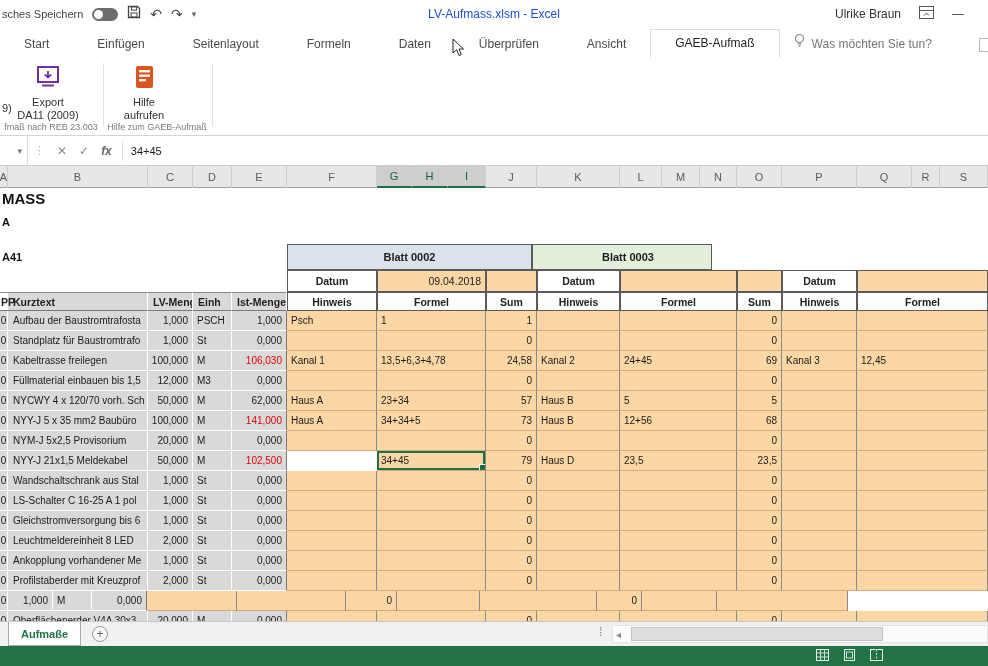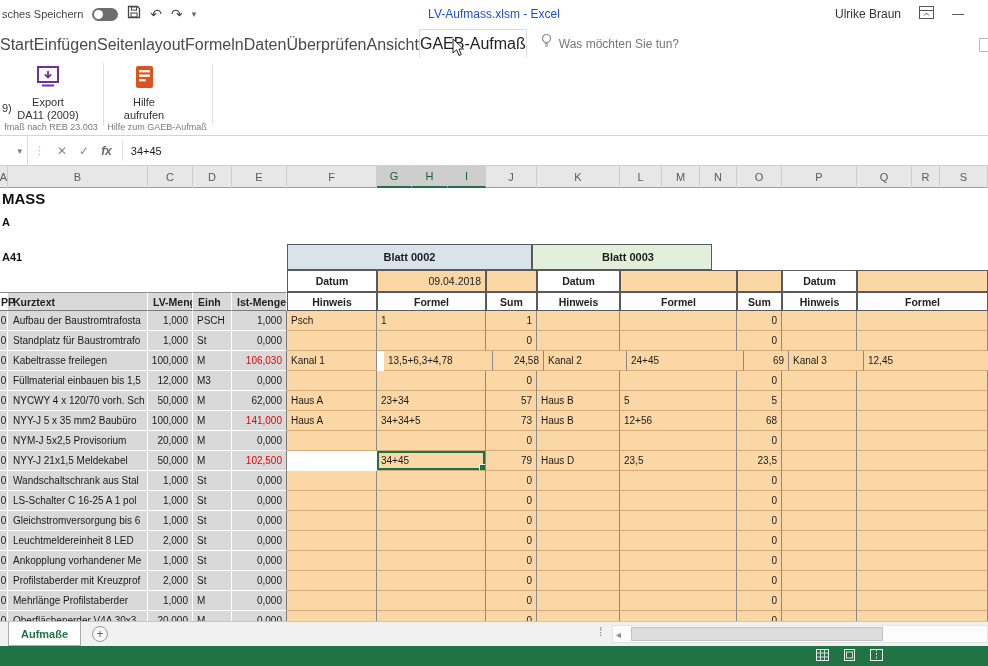--- a/index.html
+++ b/index.html
@@ -16,21 +16,21 @@
   .toggle .knob{position:absolute;left:2px;top:2px;width:9px;height:9px;border-radius:50%;background:#fff;}
   .qicon{color:#444;font-size:14px;line-height:28px;}
   .qicon.small{font-size:9px;color:#666;}
   .win-title{position:absolute;left:50%;top:0;transform:translateX(-50%);line-height:28px;font-size:12px;color:#1d4ed8;white-space:nowrap;}
   .tb-right{position:absolute;right:24px;top:0;height:28px;display:flex;align-items:center;gap:18px;font-size:12px;color:#333;}
   .minimize{font-size:12px;color:#444;}
 
   
   .tabsrow{position:absolute;top:28px;left:0;right:0;height:30px;background:#fff;display:flex;align-items:flex-end;}
   .tabs{display:flex;align-items:flex-end;height:30px;}
-  .tab{padding:0 0;line-height:27px;font-size:16px;color:#4a4a4a;white-space:nowrap;}
+  .tab{padding:0 24px;line-height:27px;font-size:12px;color:#4a4a4a;white-space:nowrap;}
   .tab.active{border:1px solid #dcdcdc;border-bottom:1px solid #fff;background:#fff;color:#1f1f1f;}
   .tellme{display:flex;align-items:center;gap:6px;color:#767676;font-size:12px;margin-left:13px;line-height:27px;}
   .share-stub{position:absolute;right:-5px;bottom:6px;width:14px;height:14px;border:1px solid #bbb;}
   .cursor{position:absolute;left:452px;top:38px;z-index:60;}
 
   
   .ribbon{position:absolute;top:58px;left:0;right:0;height:78px;background:#fff;border-bottom:1px solid #d4d4d4;}
   .rbtn{position:absolute;top:4px;width:68px;height:60px;display:flex;flex-direction:column;align-items:center;text-align:center;font-size:11px;color:#333;line-height:13px;cursor:default;}
   .rbtn .bicon{margin:2px 0 3px 0;}
   .partial-btn-text{position:absolute;left:2px;top:44px;font-size:11px;color:#333;}
@@ -307,21 +307,21 @@
           <div class="c hin" style="width: 75px;"></div>
           <div class="c formel" style="width: 131px;"></div>
         </div>
         <div class="row">
           <div class="c gray ac" style="width: 8px;">0</div>
           <div class="c gray kurz" style="width: 140px;">Kabeltrasse freilegen</div>
           <div class="c gray num" style="width: 45px;">100,000</div>
           <div class="c gray einh" style="width: 39px;">M</div>
           <div class="c gray num iste red" style="width: 55px;">106,030</div>
           <div class="c hin" style="width: 90px;">Kanal 1</div>
-          <div class="c formel" style="width: 109px; margin-left: 7px;">13,5+6,3+4,78</div>
+          <div class="c formel" style="width: 109px;">13,5+6,3+4,78</div>
           <div class="c sum" style="width: 51px;">24,58</div>
           <div class="c hin" style="width: 83px;">Kanal 2</div>
           <div class="c formel" style="width: 117px;">24+45</div>
           <div class="c sum" style="width: 45px;">69</div>
           <div class="c hin" style="width: 75px;">Kanal 3</div>
           <div class="c formel" style="width: 131px;">12,45</div>
         </div>
         <div class="row">
           <div class="c gray ac" style="width: 8px;">0</div>
           <div class="c gray kurz" style="width: 140px;">Füllmaterial einbauen bis 1,5</div>
@@ -482,21 +482,20 @@
           <div class="c formel" style="width: 109px;"></div>
           <div class="c sum" style="width: 51px;">0</div>
           <div class="c hin" style="width: 83px;"></div>
           <div class="c formel" style="width: 117px;"></div>
           <div class="c sum" style="width: 45px;">0</div>
           <div class="c hin" style="width: 75px;"></div>
           <div class="c formel" style="width: 131px;"></div>
         </div>
         <div class="row">
           <div class="c gray ac" style="width: 8px;">0</div>
-          <div class="c gray kurz" style="width: 140px;">Mehrlänge Profilstaberder</div>
           <div class="c gray num" style="width: 45px;">1,000</div>
           <div class="c gray einh" style="width: 39px;">M</div>
           <div class="c gray num iste" style="width: 55px;">0,000</div>
           <div class="c hin" style="width: 90px;"></div>
           <div class="c formel" style="width: 109px;"></div>
           <div class="c sum" style="width: 51px;">0</div>
           <div class="c hin" style="width: 83px;"></div>
           <div class="c formel" style="width: 117px;"></div>
           <div class="c sum" style="width: 45px;">0</div>
           <div class="c hin" style="width: 75px;"></div>

